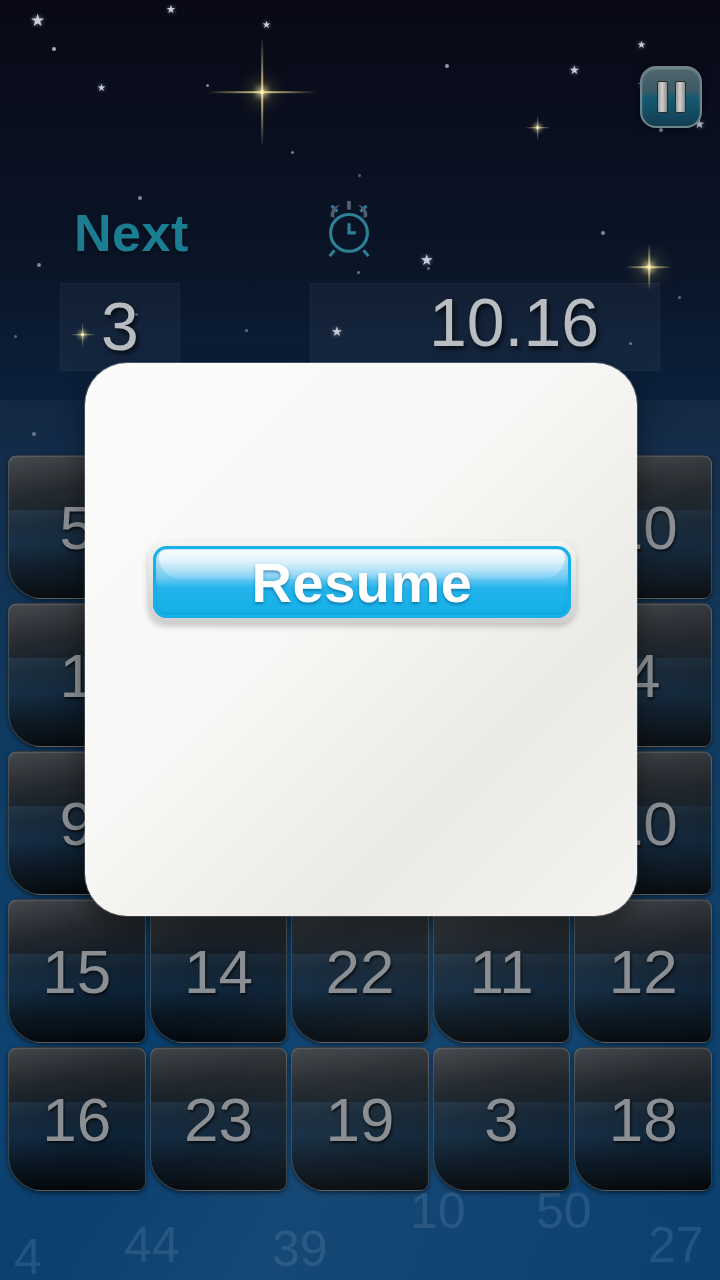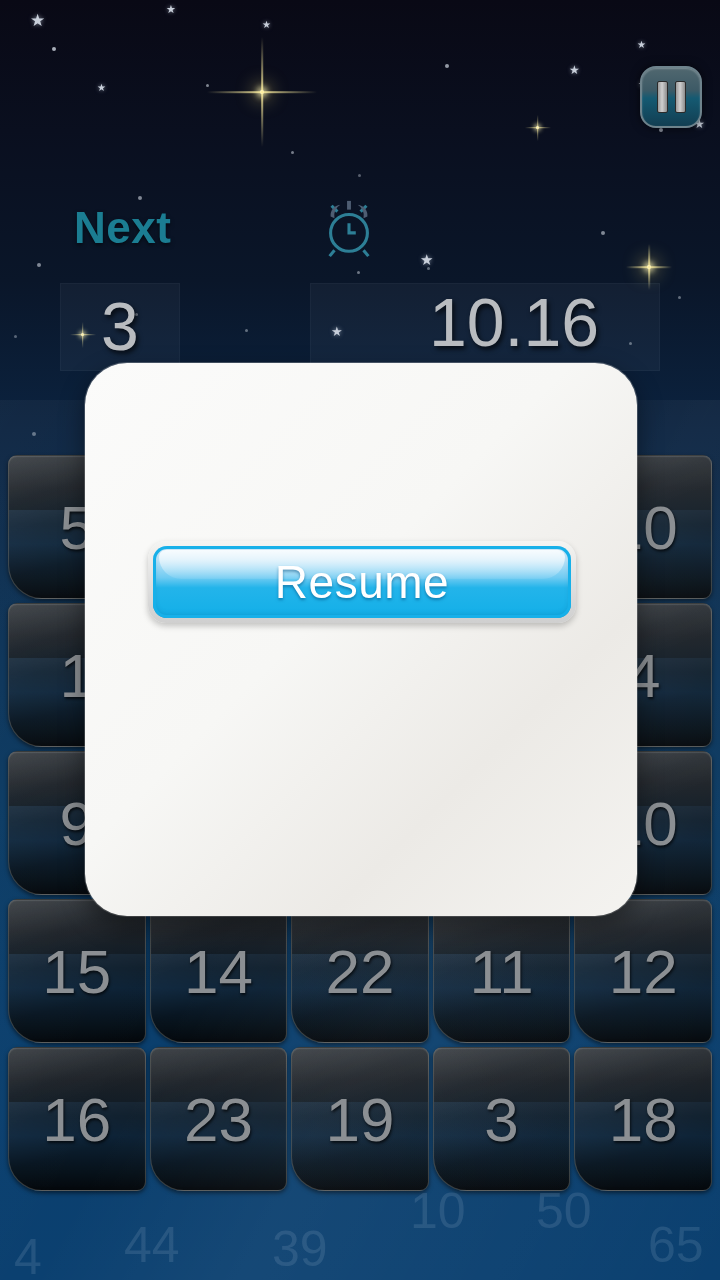--- a/index.html
+++ b/index.html
@@ -61,21 +61,21 @@
     background:linear-gradient(to bottom, rgba(255,240,150,0), rgba(255,240,160,.85), rgba(255,240,150,0)); }
   .glow-star.small::before { width:46px; }
   .glow-star.small::after  { height:46px; }
   .glow-star.tiny { width:3px; height:3px; box-shadow:0 0 4px 2px rgba(255,246,180,.7); }
   .glow-star.tiny::before { width:26px; }
   .glow-star.tiny::after  { height:26px; }
 
   
   .hud-label {
     position:absolute;
-    font-size:44px;
+    font-size:52px;
     font-weight:bold;
     letter-spacing:0.5px;
     text-shadow:0 2px 4px rgba(0,0,0,.55);
   }
   #next-label { left:74px; top:203px; color:#1b7d92; }
   #timescore-label { left:390px; top:200px; color:#9a9fa6; }
 
   #clock-icon { position:absolute; left:318px; top:198px; width:62px; height:62px; }
 
   .hud-panel {
@@ -190,21 +190,21 @@
     overflow:hidden;
   }
   .menu-btn .face::before {
     content:""; position:absolute; left:6px; right:6px; top:4px; height:40%;
     border-radius:12px 12px 40px 40px;
     background:linear-gradient(to bottom, rgba(255,255,255,.85), rgba(255,255,255,.08));
     pointer-events:none;
   }
   .menu-btn .btn-label {
     position:relative; z-index:3;
-    font-size:46px; font-weight:normal; color:#ffffff;
+    font-size:56px; font-weight:bold; color:#ffffff;
     text-shadow:0 2px 3px rgba(0,80,130,.55);
     letter-spacing:.5px;
   }
   #btn-resume    { top:178px; }
   #btn-main-menu { top:295px; }
   #btn-replay    { top:412px; }
 </style>
 </head>
 <body>
 
@@ -364,21 +364,21 @@
     </div>
 
   <div class="board-sheen"></div>
 
   <div id="hints-layer">
       <div class="hint-num" style="left: 14px; top: 1228px;">4</div>
       <div class="hint-num" style="left: 124px; top: 1216px;">44</div>
       <div class="hint-num" style="left: 272px; top: 1220px;">39</div>
       <div class="hint-num" style="left: 410px; top: 1182px;">10</div>
       <div class="hint-num" style="left: 536px; top: 1182px;">50</div>
-      <div class="hint-num" style="left: 648px; top: 1216px;">65</div>
+      <div class="hint-num" style="left: 648px; top: 1216px;">27</div>
     </div>
 
   <div id="pause-dialog">
 
     <div class="menu-btn" id="btn-resume">
       <div class="face">
         <span class="btn-label">Resume</span>
       </div>
     </div>
 

